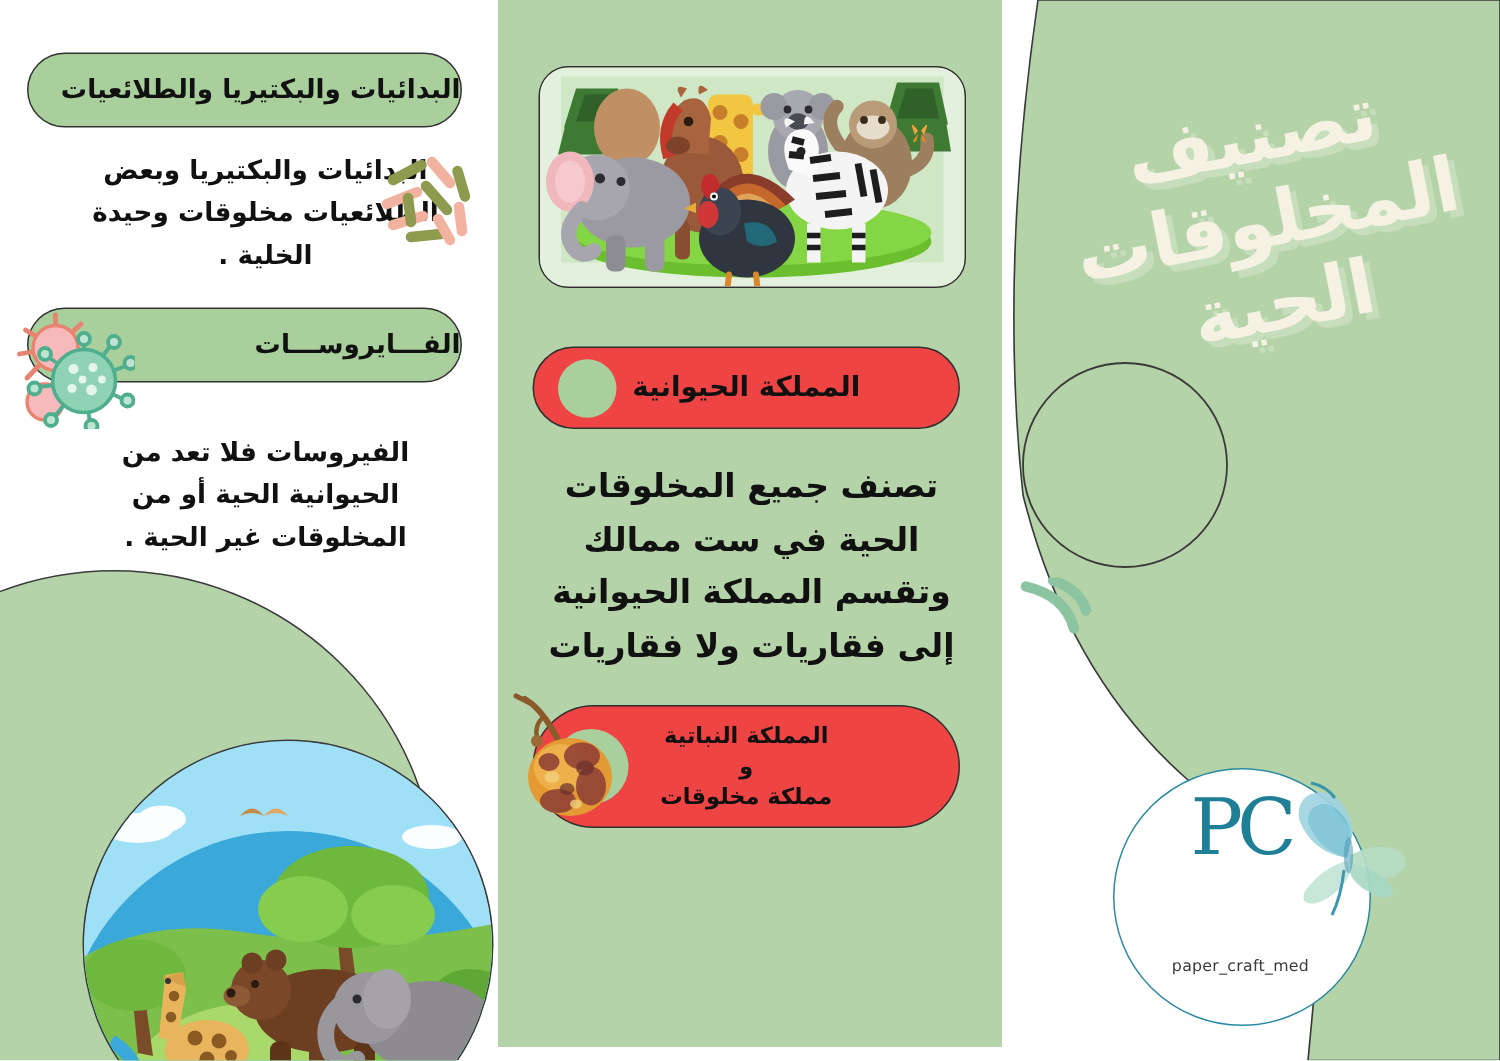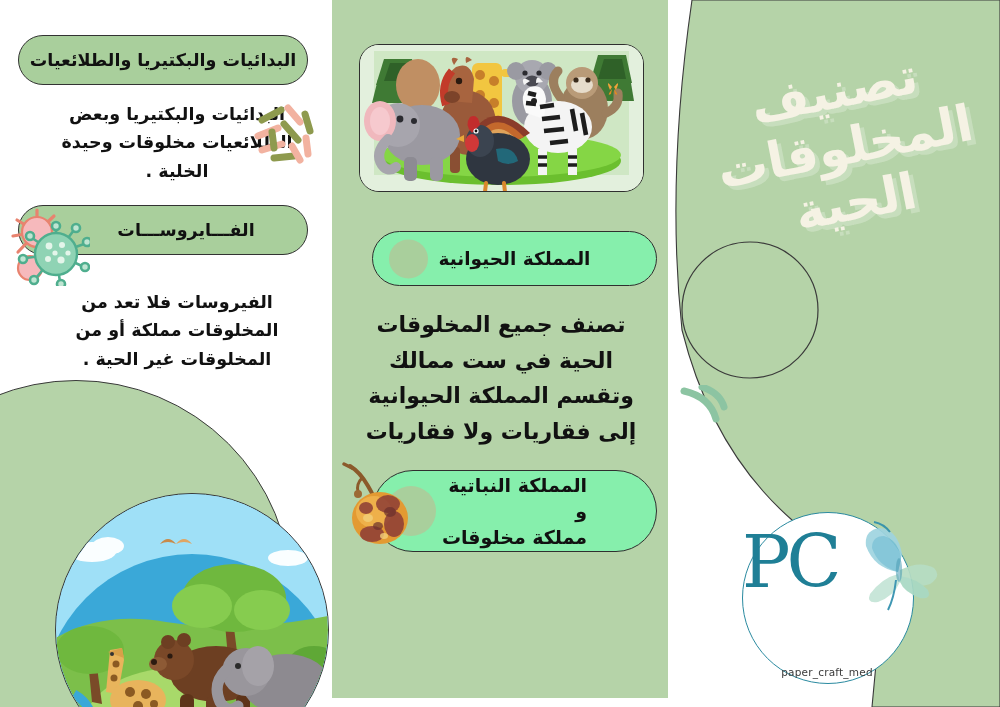--- a/index.html
+++ b/index.html
@@ -9,21 +9,21 @@
   #page{position:relative;width:1000px;height:707px;background:#ffffff;overflow:hidden;}
 
   
   .abs{position:absolute;}
 
   
   #left-panel{left:0;top:0;width:330px;height:707px;background:#ffffff;}
   .lbadge{
     left:18px;width:288px;height:48px;
     background:#a9cf9c;border:1.4px solid #333;border-radius:999px;
-    display:flex;align-items:center;justify-content:center;
+    display:flex;align-items:center;
     font-size:17.5px;font-weight:700;color:#111;letter-spacing:0px;
   }
   #badge-prokaryotes{top:35px;}
   #badge-viruses{top:205px;}
   #badge-viruses .lbl{letter-spacing:1.5px;margin-left:46px;}
 
   .lbody{
     position:absolute;right:28px;width:250px;text-align:center;
     font-size:17.5px;line-height:1.62;color:#111;font-weight:600;
   }
@@ -46,27 +46,27 @@
   }
 
   
   #center-panel{left:332px;top:0;width:336px;height:698px;background:#b5d3a8;}
   #animals-card{
     left:27px;top:44px;width:283px;height:146px;
     background:#e3f0dd;border:1.3px solid #2f2f2f;border-radius:20px;overflow:hidden;
   }
 
   .cbadge{
-    position:absolute;left:40px;width:283px;
-    background:#86efac;border:1.4px solid #2f2f2f;border-radius:999px;
+    position:absolute;left:23px;width:283px;
+    background:#ef4444;border:1.4px solid #2f2f2f;border-radius:999px;
     display:flex;align-items:center;justify-content:center;
     color:#111;font-weight:600;
   }
   #badge-animal-kingdom{top:231px;height:53px;font-size:18.5px;}
-  #badge-plant-fungi{top:470px;height:80px;font-size:19px;line-height:1.38;}
+  #badge-plant-fungi{top:470px;height:80px;font-size:15px;line-height:1.38;text-align:center;}
   .badge-dot{
     position:absolute;left:16px;top:50%;transform:translateY(-50%);
     width:39px;height:39px;border-radius:50%;background:#a9cf9c;
   }
   #badge-plant-fungi .badge-dot{width:50px;height:50px;left:13px;}
 
   .cbody{
     position:absolute;left:24px;width:290px;text-align:center;
     font-size:22px;line-height:1.62;font-weight:700;color:#111;
   }
@@ -86,28 +86,28 @@
   }
   #accent-arcs{left:680px;top:385px;width:60px;height:50px;}
 
   
   #logo-group{left:742px;top:512px;width:200px;height:180px;}
   #logo-circle{
     position:absolute;left:0;top:0;width:170px;height:170px;border-radius:50%;
     border:1.3px solid #2a8aa0;background:#fff;
   }
   #logo-monogram{
-    position:absolute;left:0;top:14px;width:170px;
+    position:absolute;left:0;top:14px;width:170px;text-align:center;
     font-family:"DejaVu Serif","Liberation Serif",serif;
-    font-size:72px;color:#1f7f96;letter-spacing:-4px;line-height:1;
+    font-size:52px;color:#1f7f96;letter-spacing:-4px;line-height:1;
     direction:ltr;
   }
   #logo-handle{
     position:absolute;left:0;top:126px;width:170px;text-align:center;
-    font-size:10.5px;color:#3a3a3a;direction:ltr;letter-spacing:0.2px;margin-top:28px;
+    font-size:10.5px;color:#3a3a3a;direction:ltr;letter-spacing:0.2px;
   }
   #butterfly-illustration{position:absolute;left:112px;top:8px;width:92px;height:92px;}
 </style>
 </head>
 <body>
 
 <div id="page">
 
   <div class="abs" id="left-panel">
 
@@ -174,21 +174,21 @@
       <g fill="#e4f5ea">
         <circle cx="45" cy="50" r="3.4"></circle>
           <circle cx="58" cy="49" r="3"></circle>
         <circle cx="44" cy="63" r="3"></circle>
           <circle cx="57" cy="64" r="3.6"></circle>
         <circle cx="51" cy="57" r="2.6"></circle>
           <circle cx="64" cy="57" r="2.6"></circle>
       </g>
     </svg>
 
-    <div class="lbody" id="body-viruses">الفيروسات فلا تعد من المخلوقات مملكة أو من المخلوقات غير الحية .</div>
+    <div class="lbody" id="body-viruses">الفيروسات فلا تعد من الحيوانية الحية أو من المخلوقات غير الحية .</div>
 
     <div class="abs" id="earth-backdrop"></div>
 
     <div class="abs" id="earth-globe">
       <svg viewBox="0 0 272 272" width="272" height="272">
         <defs>
           <clipPath id="globeClip">
               <circle cx="136" cy="136" r="136"></circle>
             </clipPath>
         </defs>

